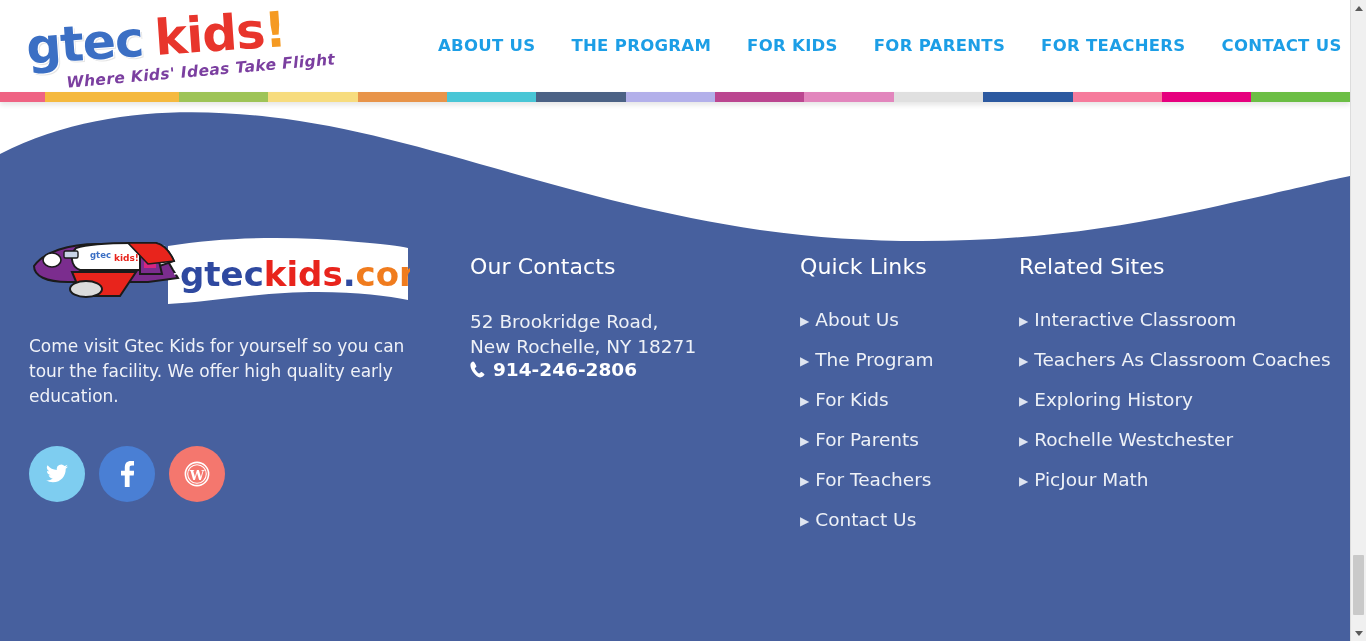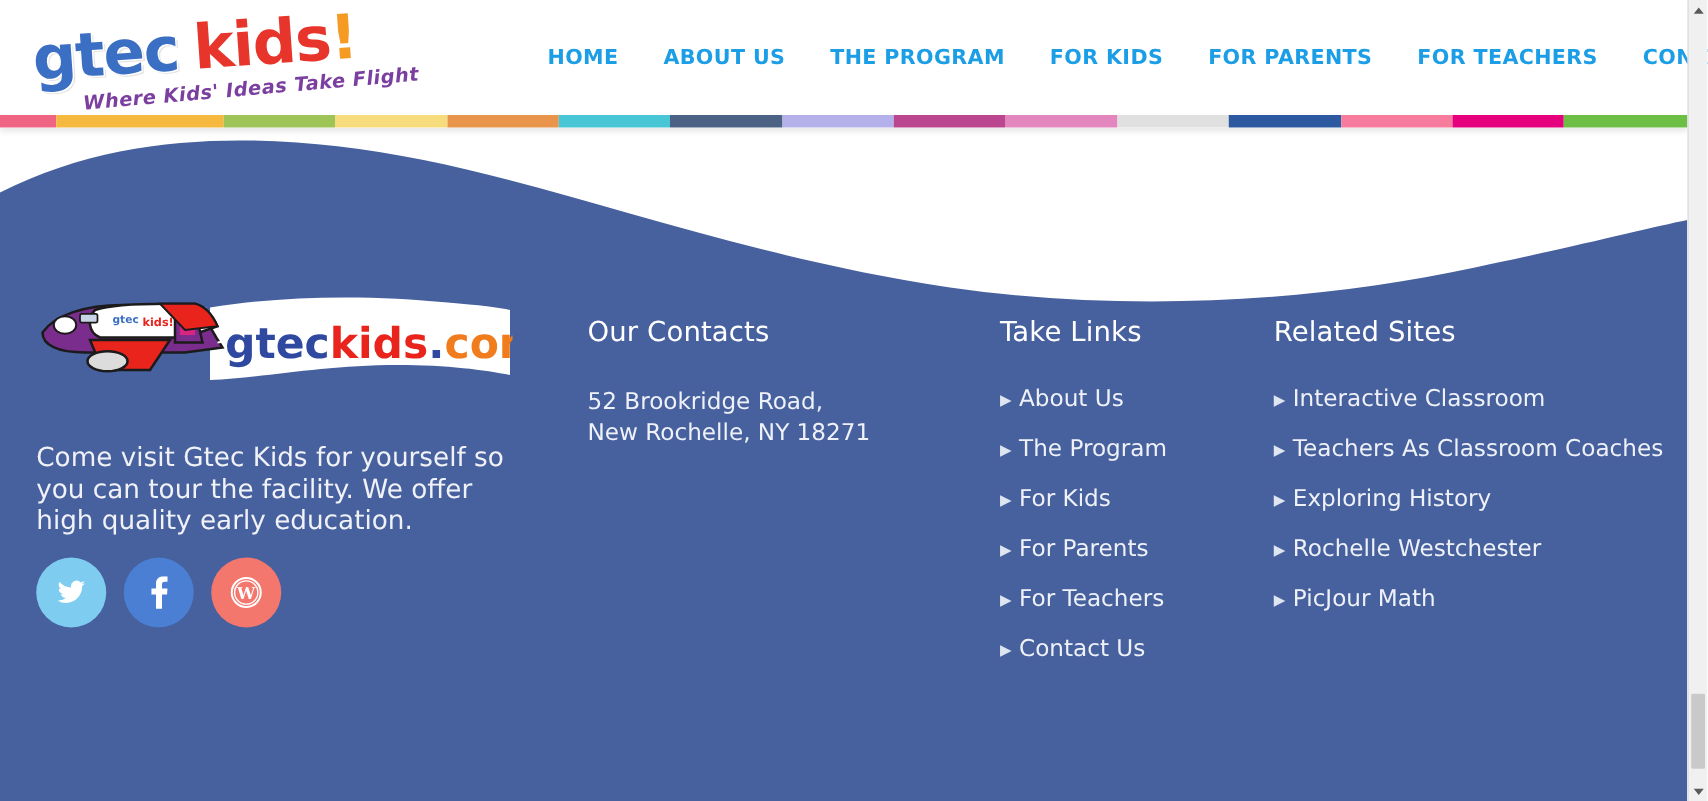--- a/index.html
+++ b/index.html
@@ -101,25 +101,24 @@
     z-index: 3;
   }
   
   .foot-logo {
     position: absolute; left: 28px; top: 132px;
     width: 382px; height: 78px;
   }
   .foot-desc {
     position: absolute; left: 29px; top: 232px;
     width: 380px;
-    font-size: 21px;
+    font-size: 17px;
     line-height: 25px;
     color: #f0f2f8;
     font-family: "DejaVu Sans", "Liberation Sans", sans-serif;
-    margin-top: 20px;
   }
   .socials {
     position: absolute; left: 29px; top: 344px;
     display: flex; gap: 14px;
   }
   .social {
     width: 56px; height: 56px;
     border-radius: 50%;
     display: flex; align-items: center; justify-content: center;
     cursor: pointer;
@@ -210,26 +209,20 @@
   <div class="header">
 
     <div class="logo-wrap">
       <div class="logo-main">
         <span class="g1">gtec</span><span class="k1" style="margin-left:12px;">kids</span><span class="excl">!</span>
       </div>
       <div class="logo-tag">Where Kids' Ideas Take Flight</div>
     </div>
 
     <nav class="nav">
-      <a class="nav-item active" href="#">
-        <span>HOME</span>
-        <span class="squiggle">
-          
-        </span>
-      </a>
       <a class="nav-item" href="#"><span>ABOUT US</span></a>
       <a class="nav-item" href="#"><span>THE PROGRAM</span></a>
       <a class="nav-item" href="#"><span>FOR KIDS</span></a>
       <a class="nav-item" href="#"><span>FOR PARENTS</span></a>
       <a class="nav-item" href="#"><span>FOR TEACHERS</span></a>
       <a class="nav-item" href="#"><span>CONTACT US</span></a>
     </nav>
   </div>
 
   <div class="stripe" id="stripe-bar">
@@ -313,24 +306,32 @@
           </svg>
         </a>
       </div>
 
       <div class="col col-contacts">
         <div class="col-title">Our Contacts</div>
         <div class="contact-addr">
           <div>52 Brookridge Road,</div>
           <div>New Rochelle, NY 18271</div>
         </div>
+        <div class="contact-phone">
+          <span class="phone-ico">
+            <svg width="15" height="17" viewBox="0 0 15 17">
+              <path d="M3.2 0.6C2.2 0.6 0.4 2 0.4 3.9c0 4.9 5.3 11.7 9.7 12.6 1.6.3 4.4-1.9 4.4-2.9 0-.5-2.5-2.6-3.2-2.6-.6 0-1.6 1.5-2.2 1.5-.9 0-4.3-3.8-4.3-5 0-.5 1.6-1.2 1.6-1.9C6.4 4.8 4.2.6 3.2.6z" fill="#ffffff"></path>
+            </svg>
+          </span>
+          <span>914-246-2806</span>
+        </div>
       </div>
 
       <div class="col col-quick">
-        <div class="col-title">Take Links</div>
+        <div class="col-title">Quick Links</div>
         <ul class="link-list" id="quick-links-list">
             <li>
               <span class="arw">▶</span>
               <span>About Us</span>
             </li>
             <li>
               <span class="arw">▶</span>
               <span>The Program</span>
             </li>
             <li>

